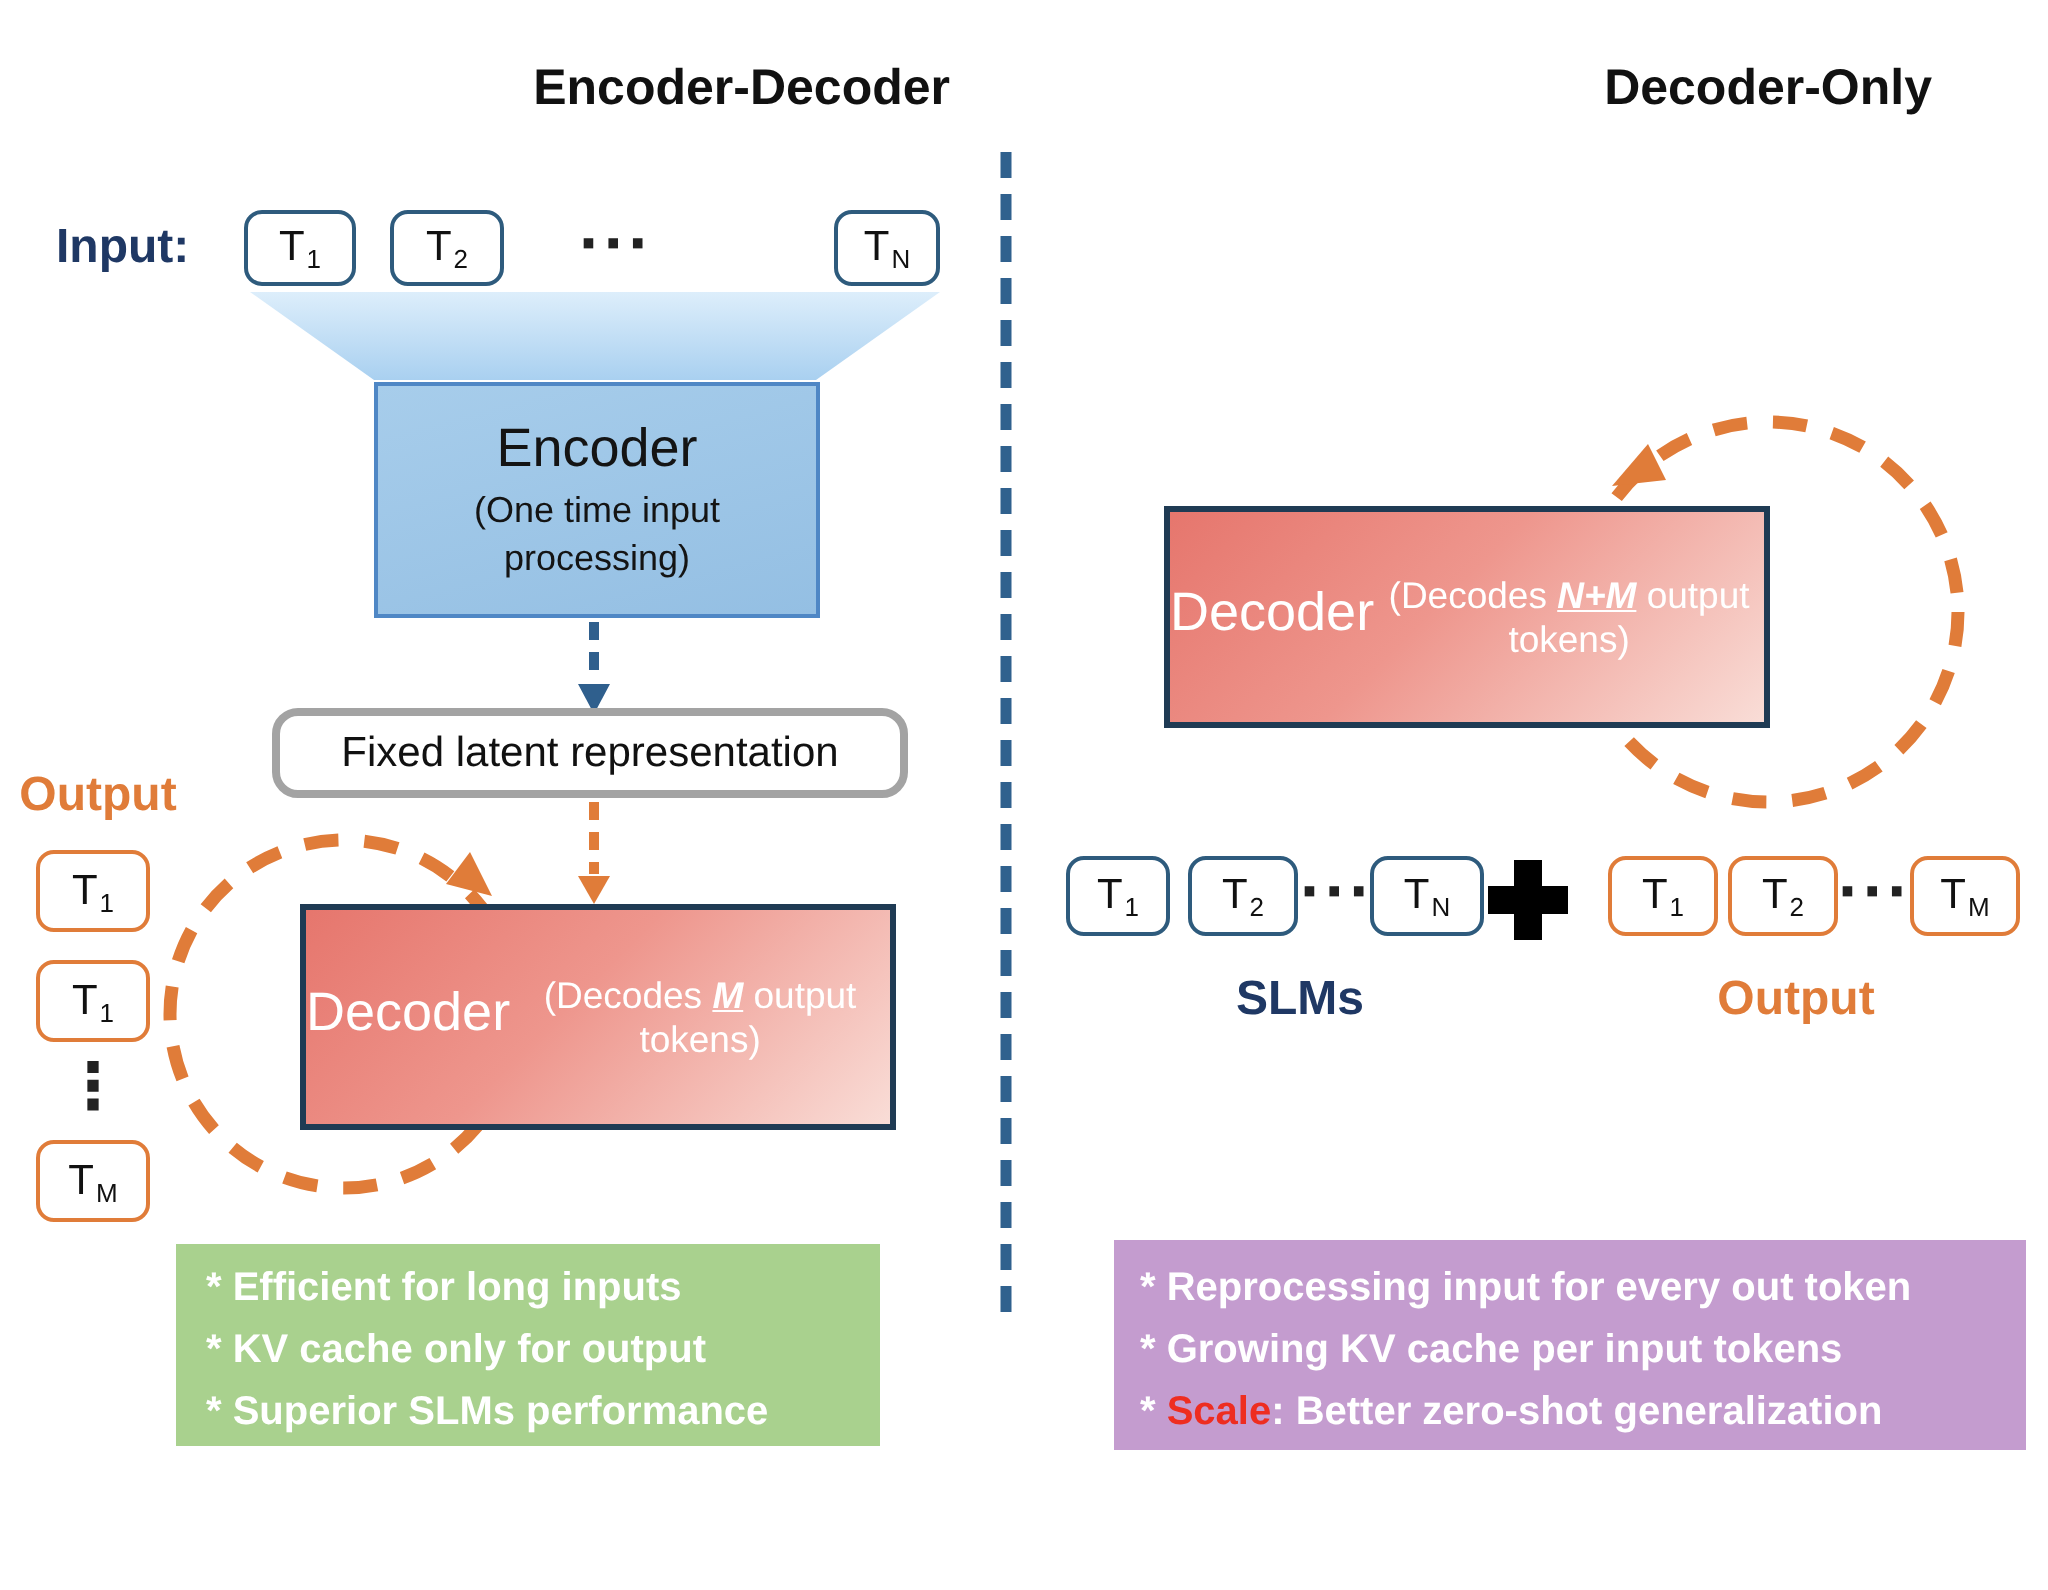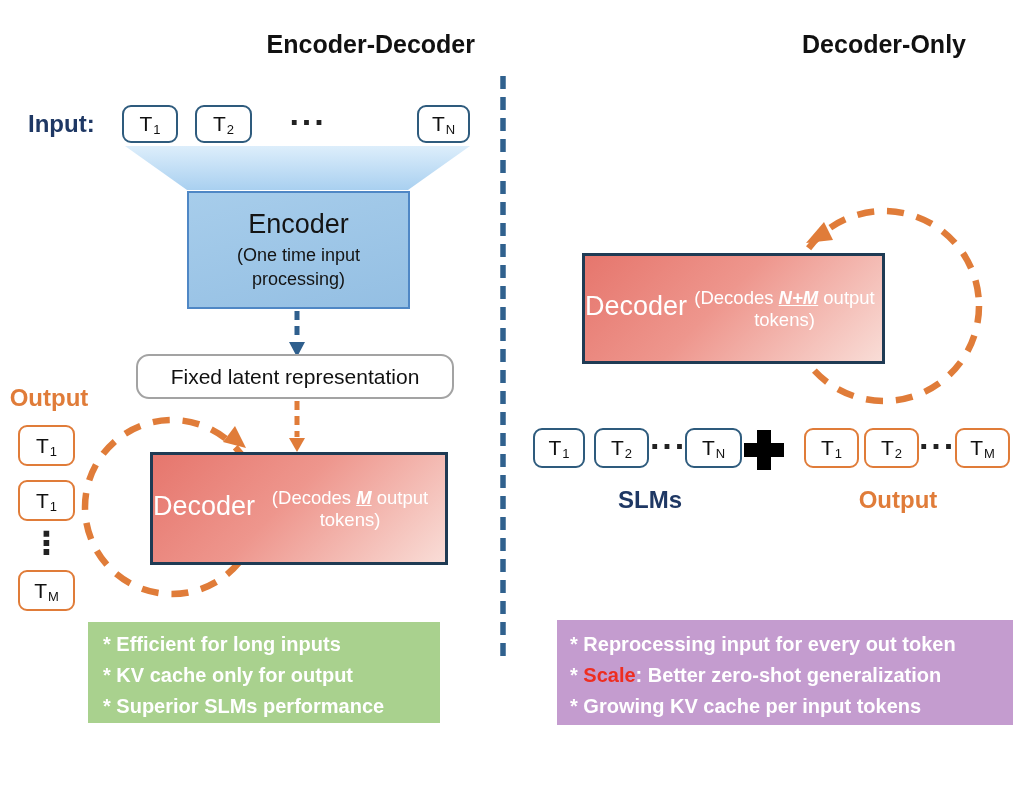--- a/index.html
+++ b/index.html
@@ -39,21 +39,21 @@
     background:linear-gradient(165deg,#a7cdeb 0%,#94bfe3 100%);
     border:2px solid #4f87c5; box-sizing:border-box;
     display:flex; flex-direction:column; align-items:center; justify-content:center;
     color:#141414; text-align:center;
   }
   .encoder-box .box-title { font-size:27px; margin-bottom:3px; }
   .encoder-box .box-sub { font-size:18px; line-height:24px; }
 
   .latent-box {
     position:absolute; z-index:2; left:136px; top:354px; width:318px; height:45px;
-    background:#ffffff; border:2px solid #a3a3a3; border-radius:13px; box-sizing:border-box;
+    background:#ffffff; border:4px solid #a3a3a3; border-radius:13px; box-sizing:border-box;
     display:flex; align-items:center; justify-content:center;
     font-size:21px; color:#111;
   }
 
   .decoder-box {
     position:absolute; z-index:2; box-sizing:border-box;
     background:linear-gradient(135deg,#e6766d 0%,#ee9archive 40%,#f9ddd7 100%);
     background:linear-gradient(135deg,#e6766d 0%,#ee968d 45%,#f9ddd7 100%);
     border:3px solid #1f3b54;
     display:flex; flex-direction:row; align-items:center; justify-content:center;
@@ -199,17 +199,17 @@
   <div class="tok orange" style="left:955px;top:428px;width:55px;height:40px;">
     <span>T</span>
       <span class="tsub">M</span>
   </div>
 
   <div class="abs side-label navy-text" style="left:598px;top:486px;width:104px;text-align:center;">SLMs</div>
   <div class="abs side-label orange-text" style="left:843px;top:486px;width:110px;text-align:center;">Output</div>
 
   <div class="note-box purple">
     <div>* Reprocessing input for every out token</div>
+    <div>* Growing KV cache per input tokens</div>
     <div><span>* </span><span class="red-text">Scale</span><span>: Better zero-shot generalization</span></div>
-    <div>* Growing KV cache per input tokens</div>
   </div>
 
 </div>
 
 </body></html>

